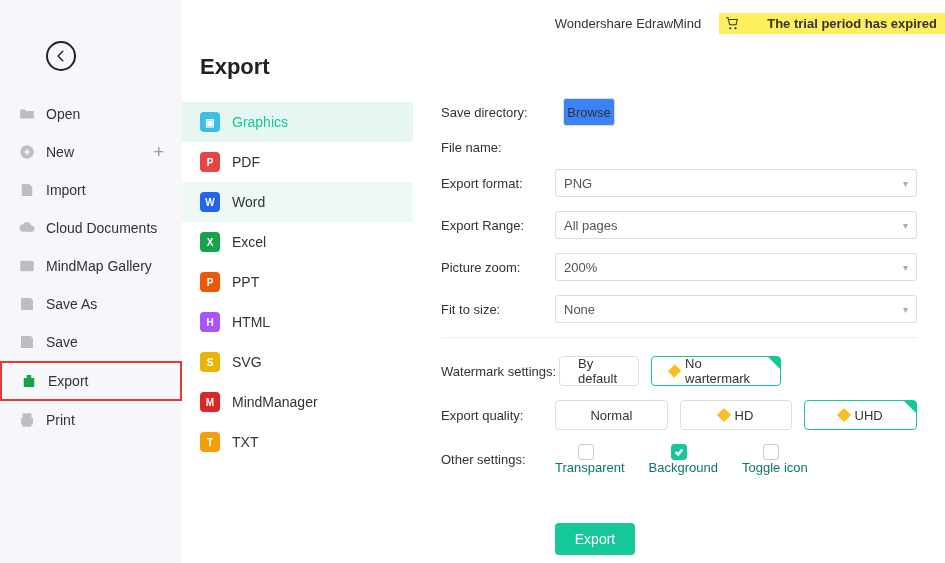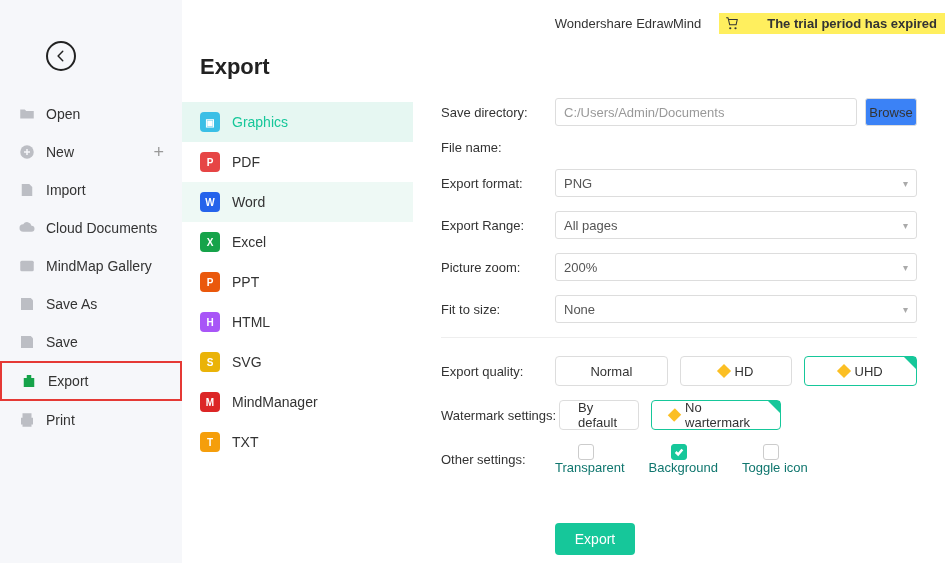--- a/index.html
+++ b/index.html
@@ -206,21 +206,20 @@
       <svg viewBox="0 0 24 24">
           <path d="M6 6h15l-2 9H8zM6 6L5 3H2M9 20a1 1 0 100 2 1 1 0 000-2zm9 0a1 1 0 100 2 1 1 0 000-2z" stroke="#333" stroke-width="1.8" fill="none"></path>
         </svg>
       <span>The trial period has expired</span>
     </div>
   </div>
 
   <div class="settings">
     <div class="row">
       <div class="label">Save directory:</div>
-      <input class="field-input light" style="flex: 1 1 0%;" value="C:/Users/Admin/Documents">
       <div class="browse-btn">Browse</div>
     </div>
     <div class="row">
       <div class="label">File name:</div>
     </div>
     <div class="row">
       <div class="label">Export format:</div>
       <div class="select-wrap">
           <div class="select">
             <span>PNG</span>
@@ -252,45 +251,45 @@
           <div class="select">
             <span>None</span>
             <span class="caret">▾</span>
           </div>
         </div>
     </div>
 
     <div class="divider"></div>
 
     <div class="pill-row">
+      <div class="label label-wide">Watermark settings:</div>
+      <div class="pill-group" style="flex:0">
+        <div class="pill">
+            <span>By default</span>
+          </div>
+        <div class="pill selected" style="min-width:130px">
+            <span class="diamond"></span>
+            <span>No wartermark</span>
+          </div>
+      </div>
+    </div>
+
+    <div class="pill-row">
       <div class="label">Export quality:</div>
       <div class="pill-group">
         <div class="pill wide">
             <span>Normal</span>
           </div>
         <div class="pill wide">
             <span class="diamond"></span>
             <span>HD</span>
           </div>
         <div class="pill wide selected">
             <span class="diamond"></span>
             <span>UHD</span>
-          </div>
-      </div>
-    </div>
-
-    <div class="pill-row">
-      <div class="label label-wide">Watermark settings:</div>
-      <div class="pill-group" style="flex:0">
-        <div class="pill">
-            <span>By default</span>
-          </div>
-        <div class="pill selected" style="min-width:130px">
-            <span class="diamond"></span>
-            <span>No wartermark</span>
           </div>
       </div>
     </div>
 
     <div class="checkbox-row">
       <div class="label">Other settings:</div>
       <div class="cb-group">
         <div class="cb-item">
           <span class="cb"></span>
           <span>Transparent</span>

